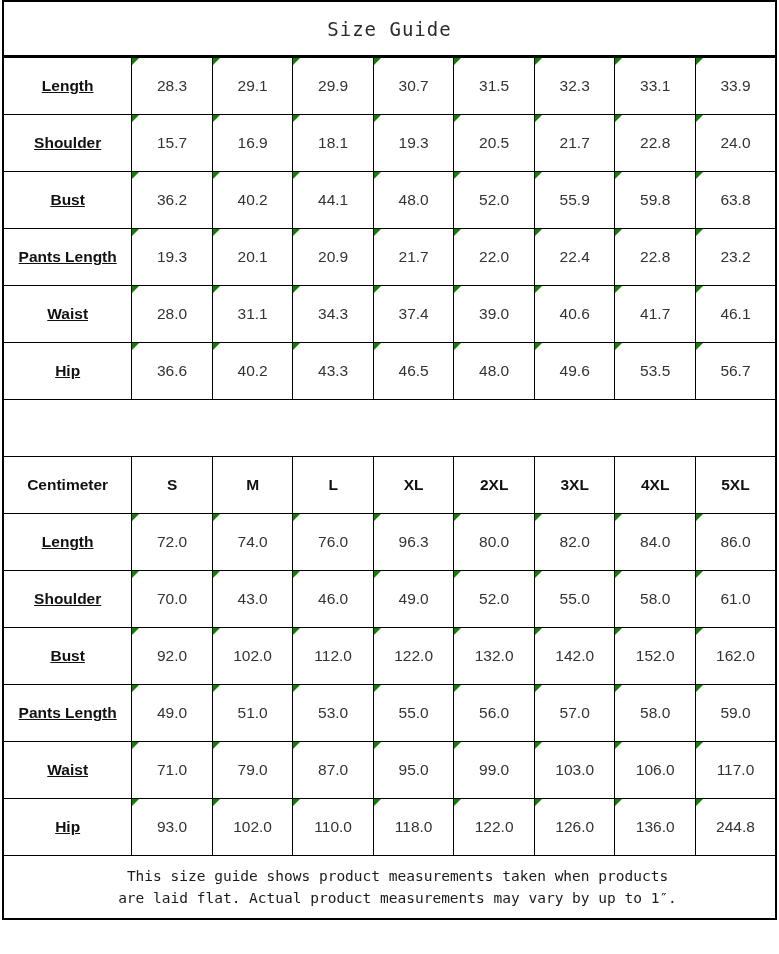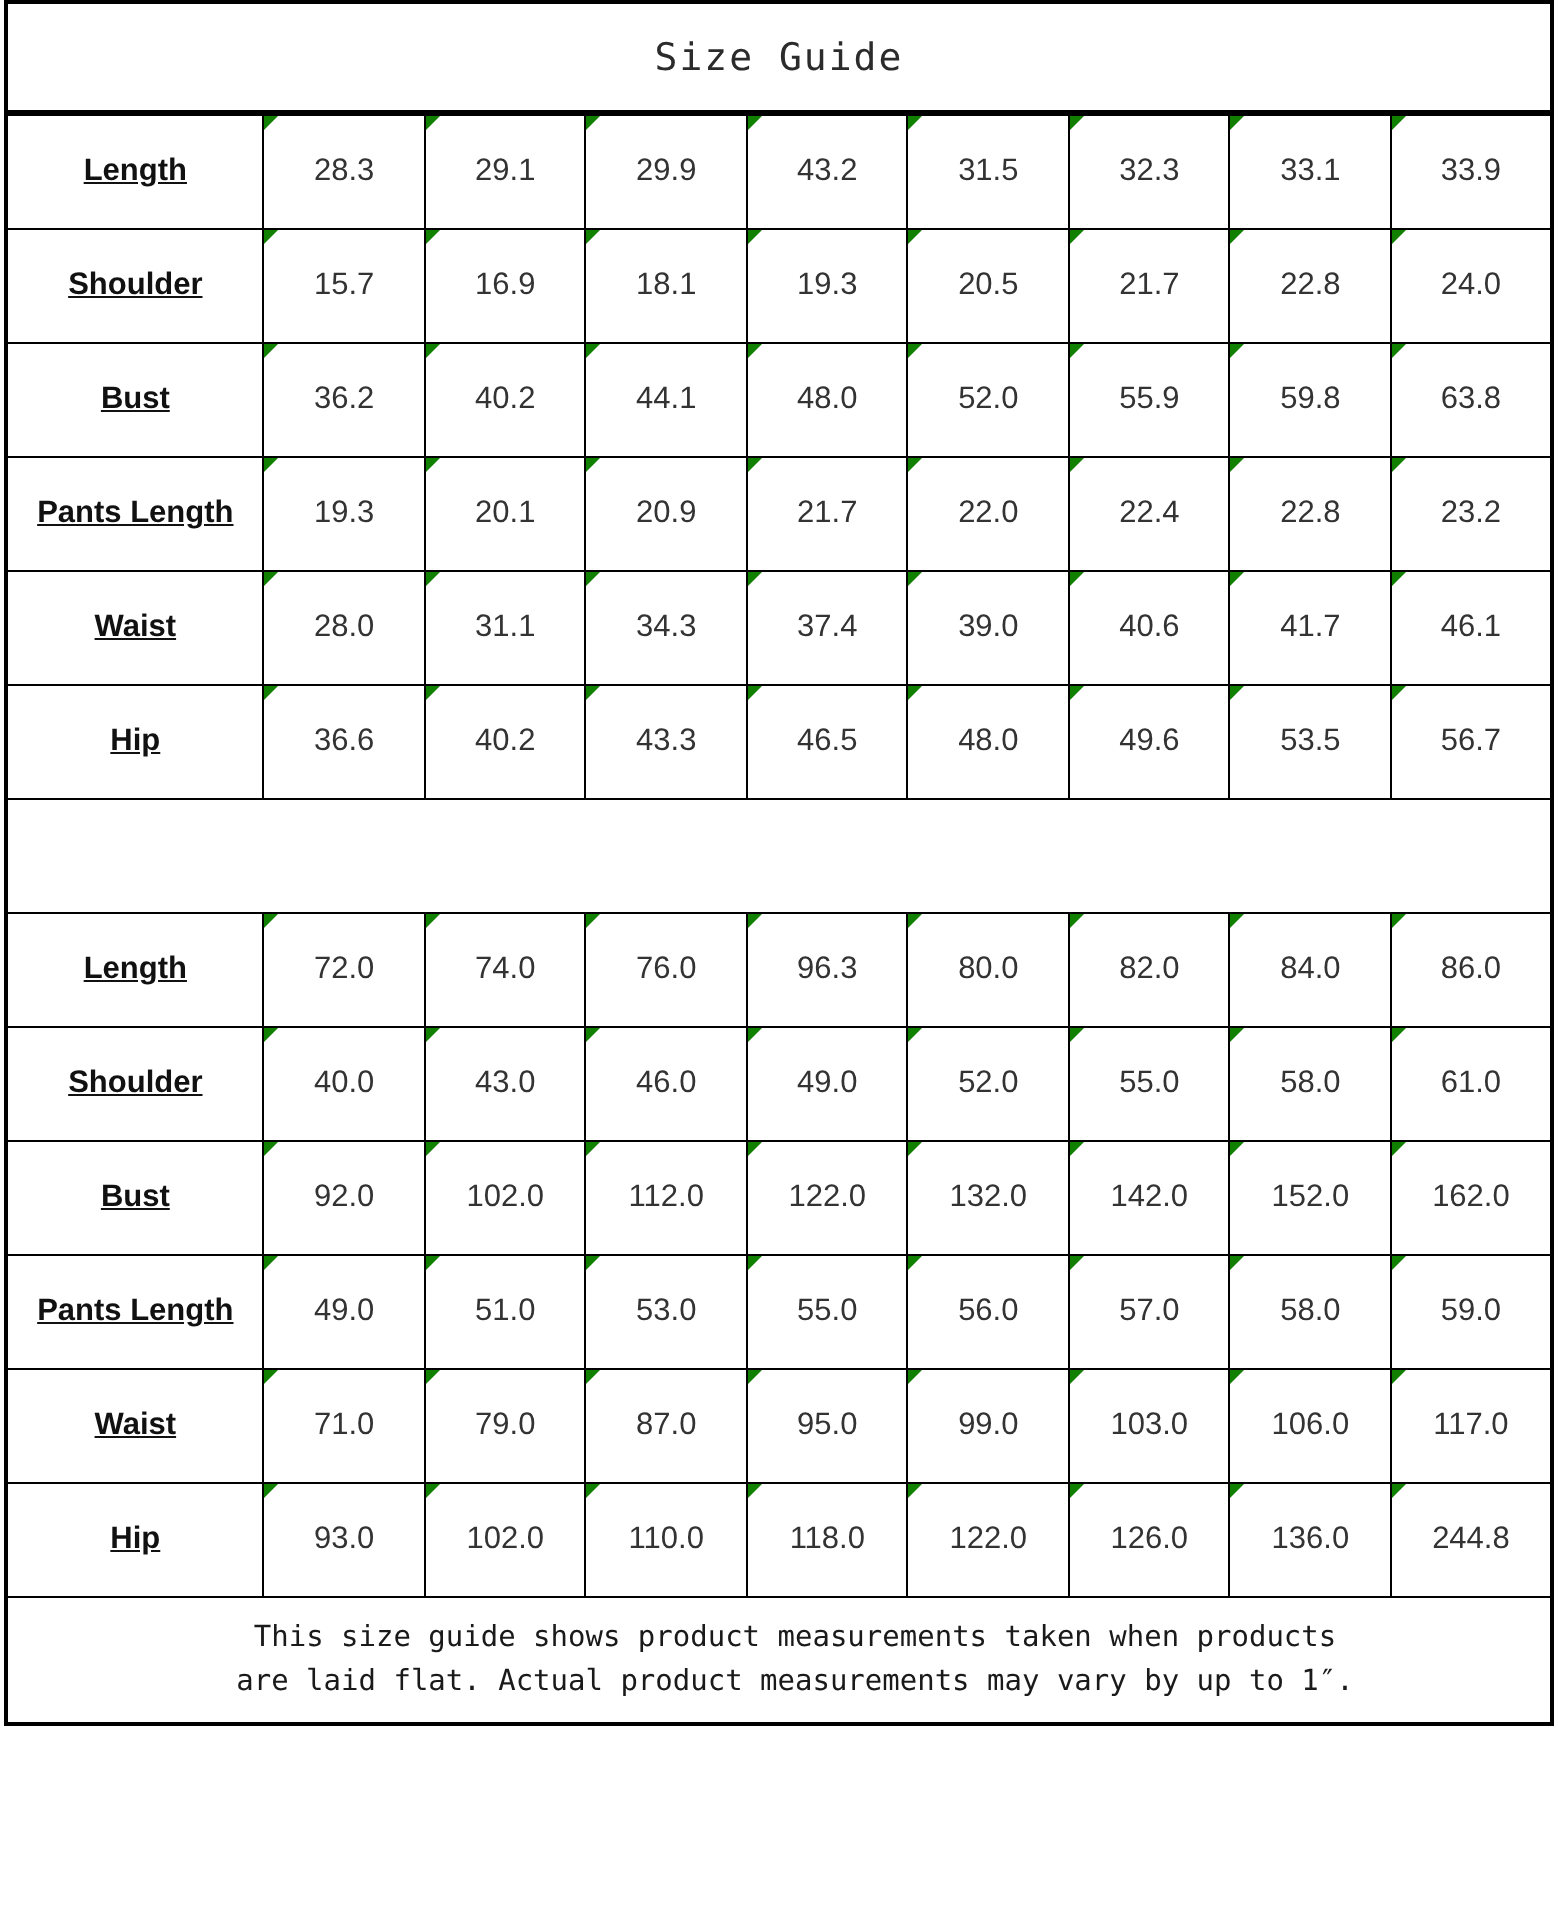--- a/index.html
+++ b/index.html
@@ -154,21 +154,21 @@
           <col class="c-size">
           <col class="c-size">
           <col class="c-size">
         </colgroup>
         <tbody>
           <tr>
             <td class="row-label">Length</td>
             <td class="data-cell">28.3</td>
             <td class="data-cell">29.1</td>
             <td class="data-cell">29.9</td>
-            <td class="data-cell">43.2</td>
+            <td class="data-cell">30.7</td>
             <td class="data-cell">31.5</td>
             <td class="data-cell">32.3</td>
             <td class="data-cell">33.1</td>
             <td class="data-cell">33.9</td>
           </tr>
           <tr>
             <td class="row-label">Shoulder</td>
             <td class="data-cell">15.7</td>
             <td class="data-cell">16.9</td>
             <td class="data-cell">18.1</td>
@@ -219,33 +219,44 @@
             <td class="data-cell">46.5</td>
             <td class="data-cell">48.0</td>
             <td class="data-cell">49.6</td>
             <td class="data-cell">53.5</td>
             <td class="data-cell">56.7</td>
           </tr>
           <tr>
             <td class="spacer-cell" colspan="9"></td>
           </tr>
           <tr>
+            <td class="unit-head">Centimeter</td>
+            <td class="size-head">S</td>
+            <td class="size-head">M</td>
+            <td class="size-head">L</td>
+            <td class="size-head">XL</td>
+            <td class="size-head">2XL</td>
+            <td class="size-head">3XL</td>
+            <td class="size-head">4XL</td>
+            <td class="size-head">5XL</td>
+          </tr>
+          <tr>
             <td class="row-label">Length</td>
             <td class="data-cell">72.0</td>
             <td class="data-cell">74.0</td>
             <td class="data-cell">76.0</td>
             <td class="data-cell">96.3</td>
             <td class="data-cell">80.0</td>
             <td class="data-cell">82.0</td>
             <td class="data-cell">84.0</td>
             <td class="data-cell">86.0</td>
           </tr>
           <tr>
             <td class="row-label">Shoulder</td>
-            <td class="data-cell">40.0</td>
+            <td class="data-cell">70.0</td>
             <td class="data-cell">43.0</td>
             <td class="data-cell">46.0</td>
             <td class="data-cell">49.0</td>
             <td class="data-cell">52.0</td>
             <td class="data-cell">55.0</td>
             <td class="data-cell">58.0</td>
             <td class="data-cell">61.0</td>
           </tr>
           <tr>
             <td class="row-label">Bust</td>

